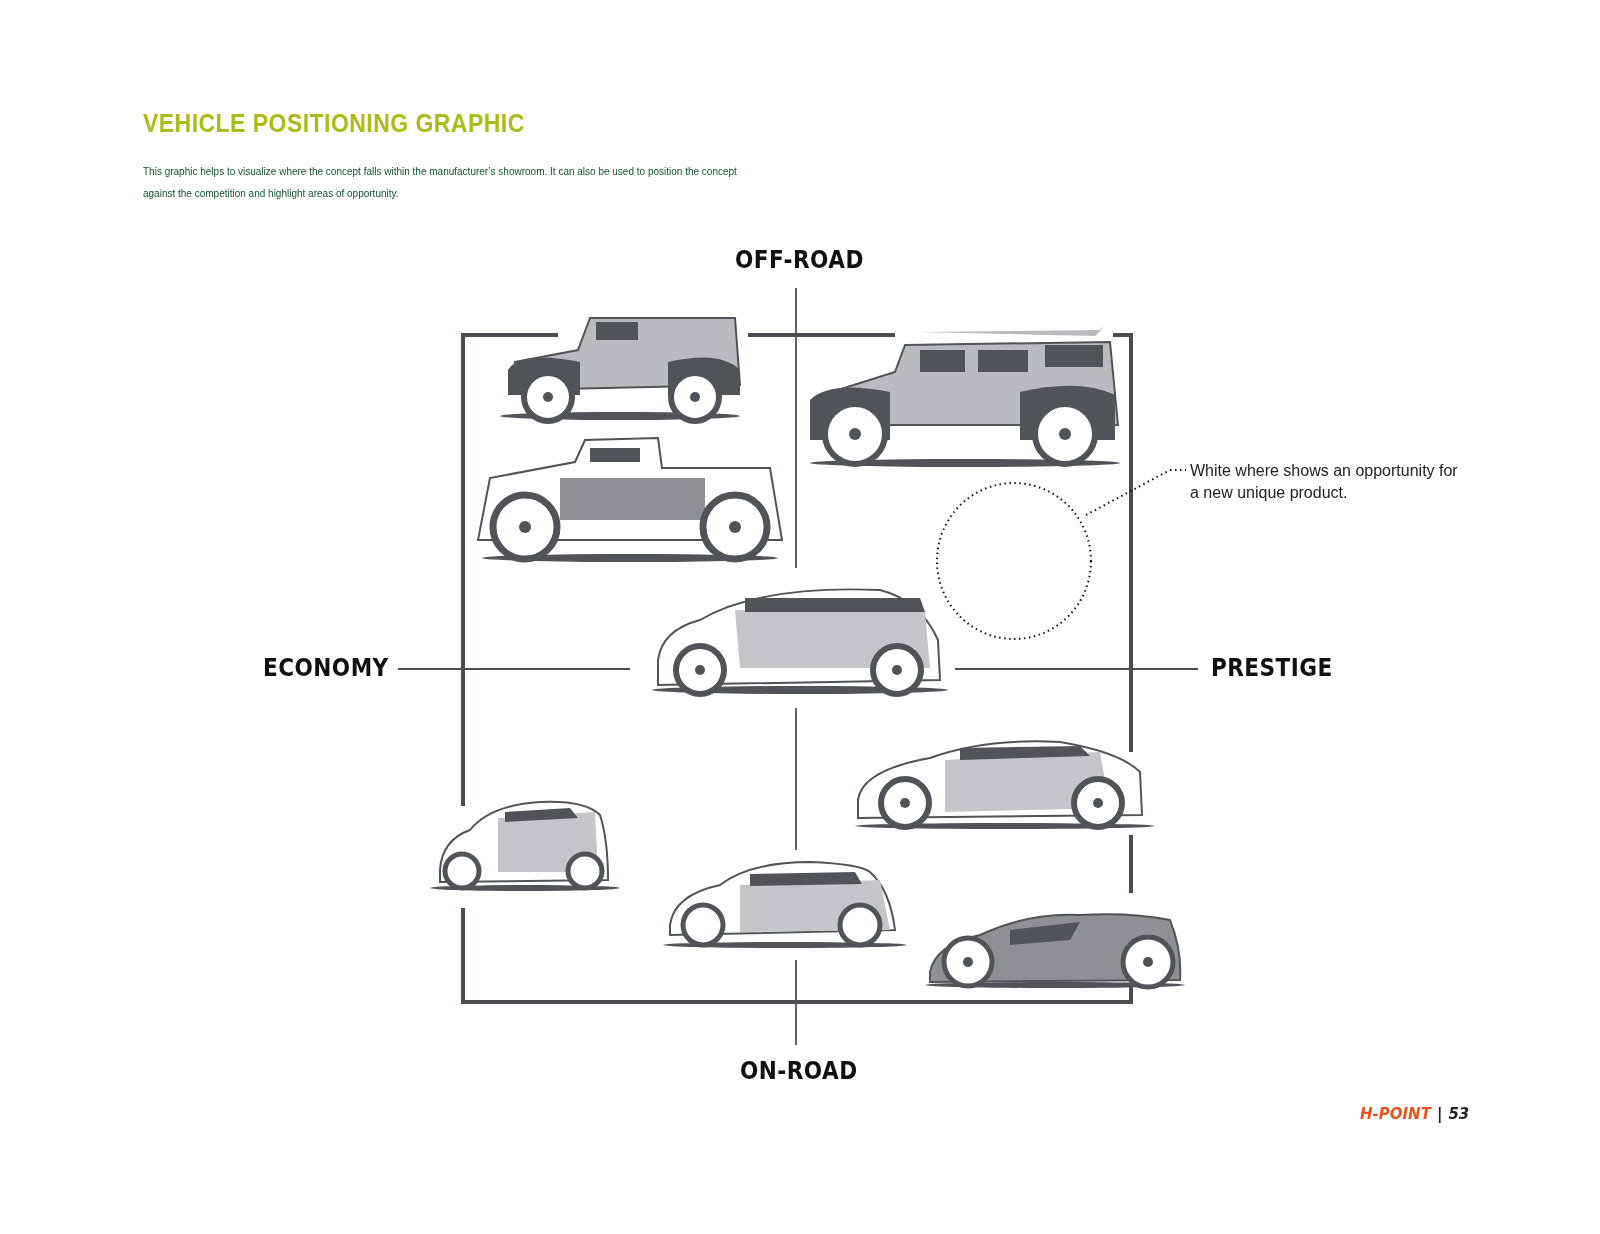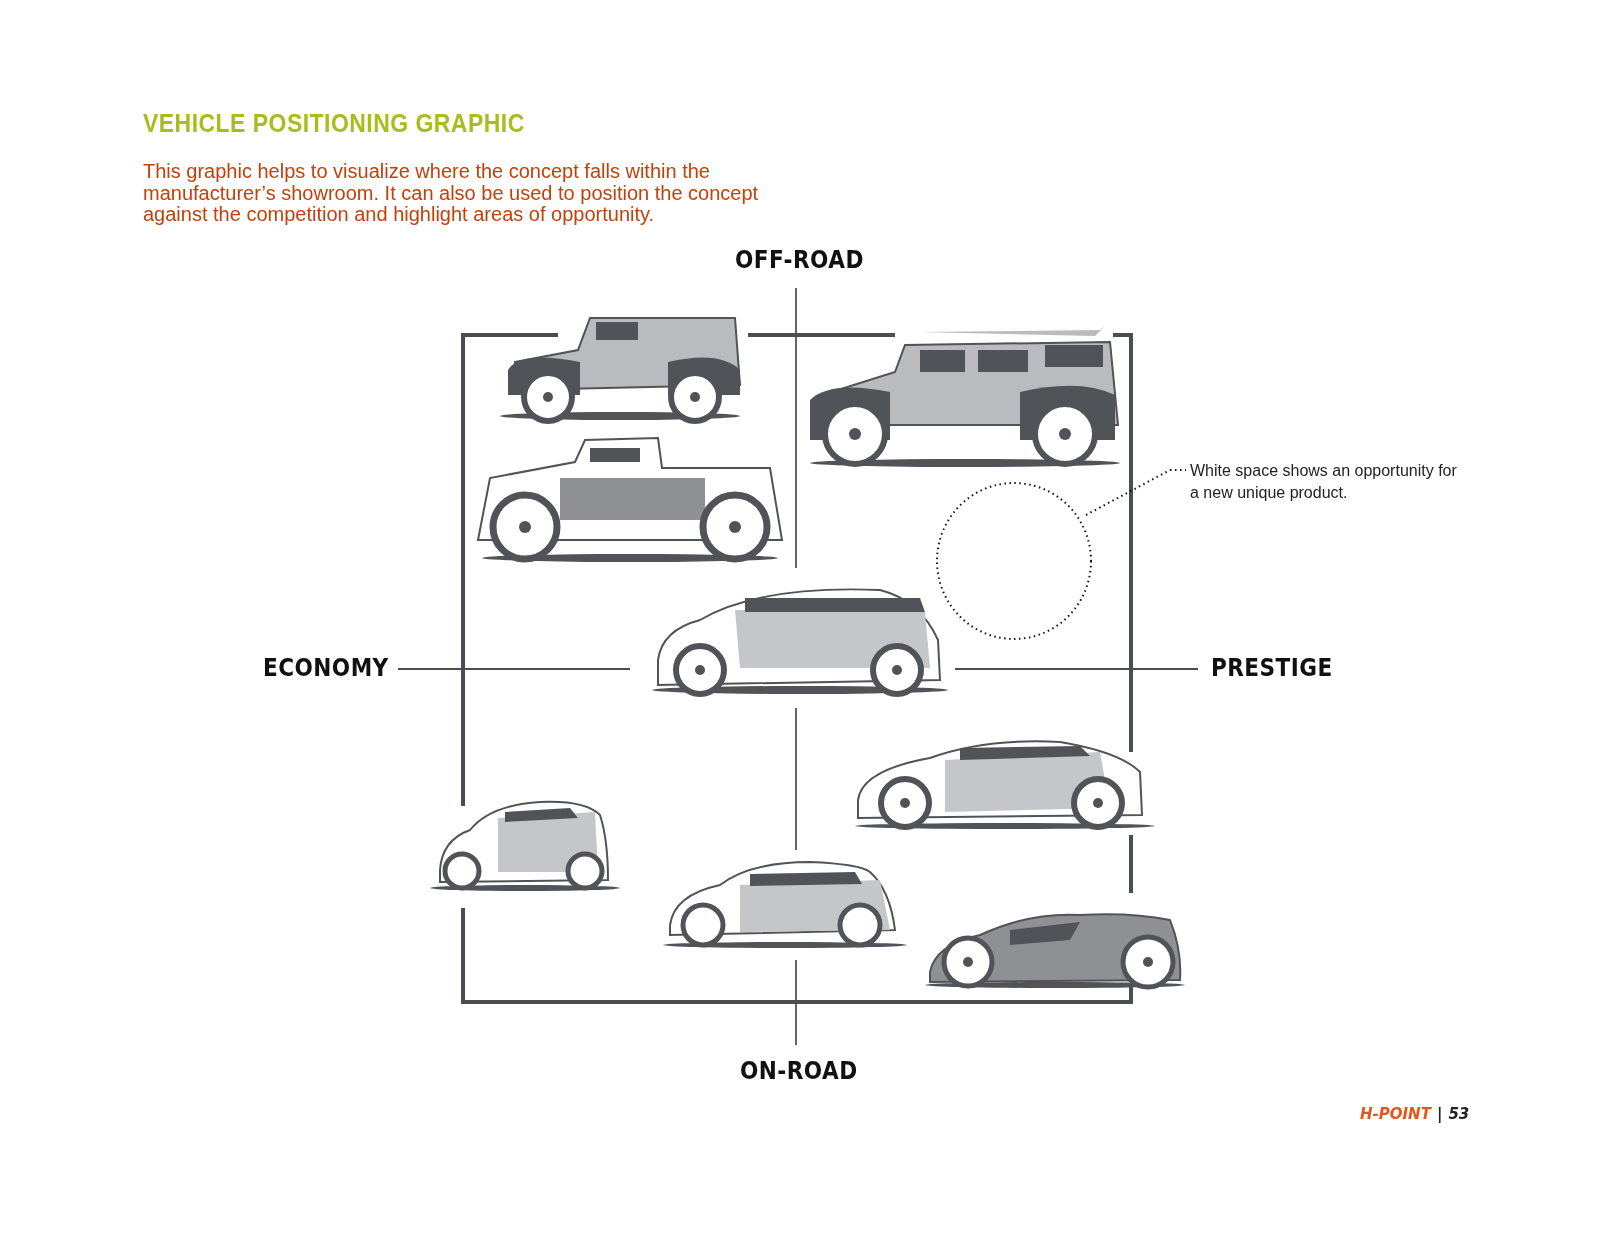--- a/index.html
+++ b/index.html
@@ -1,18 +1,18 @@
 <!DOCTYPE html>
 <html><head>
 <meta charset="utf-8">
 <style>
   html, body { margin:0; padding:0; background:#ffffff; }
   body { width:1600px; height:1234px; position:relative; overflow:hidden; font-family:"DejaVu Sans", sans-serif; }
   .title { position:absolute; left:143px; top:109px; font-family:"Liberation Sans", sans-serif; font-weight:bold; font-size:25px; letter-spacing:0.5px; color:#a9bd1a; transform:scaleX(0.92); transform-origin:left; }
-  .intro { position:absolute; left:143px; top:161px; width:620px; font-family:"Liberation Sans", sans-serif; font-size:20px; line-height:21.5px; color:#c2410c; }
+  .intro { position:absolute; left:143px; top:161px; width:620px; font-family:"Liberation Sans", sans-serif; font-size:10px; line-height:21.5px; color:#14532d; }
   .axis-label { position:absolute; font-family:"DejaVu Sans", sans-serif; font-weight:bold; font-size:24px; color:#111; letter-spacing:0.5px; transform:scaleX(0.9); transform-origin:left; }
   .note { position:absolute; left:1190px; top:460px; width:280px; font-family:"Liberation Sans", sans-serif; font-size:16px; line-height:22px; color:#222; }
   .footer { position:absolute; left:1360px; top:1105px; font-family:"DejaVu Sans", sans-serif; font-weight:bold; font-size:15px;font-style:italic; }
   .footer .brand { color:#e8551c; }
   .footer .sep { color:#222; margin:0 6px; }
   .footer .page { color:#222; }
   svg.diagram { position:absolute; left:0; top:0; }
 </style>
 </head>
 <body>
@@ -141,17 +141,17 @@
     <ellipse cx="1055" cy="985" rx="130" ry="3" fill="#505357"></ellipse>
     <path d="M930 972 Q935 945 980 935 Q1030 912 1080 915 Q1130 912 1170 920 Q1182 950 1180 980 L930 982 Z" fill="#8e9094" stroke="#505357" stroke-width="2"></path>
     <path d="M1010 930 L1080 922 L1070 940 L1010 945 Z" fill="#505357"></path>
     <circle cx="968" cy="962" r="24" fill="#fff" stroke="#505357" stroke-width="5"></circle>
     <circle cx="1148" cy="962" r="25" fill="#fff" stroke="#505357" stroke-width="5"></circle>
     <circle cx="968" cy="962" r="5" fill="#505357"></circle>
     <circle cx="1148" cy="962" r="5" fill="#505357"></circle>
   </g>
 </svg>
 
-<div class="note">White space shows an opportunity for a new unique product.</div>
+<div class="note">White where shows an opportunity for a new unique product.</div>
 
 <div class="footer">
   <span class="brand">H-POINT</span><span class="sep">|</span><span class="page">53</span>
 </div>
 
 </body></html>

